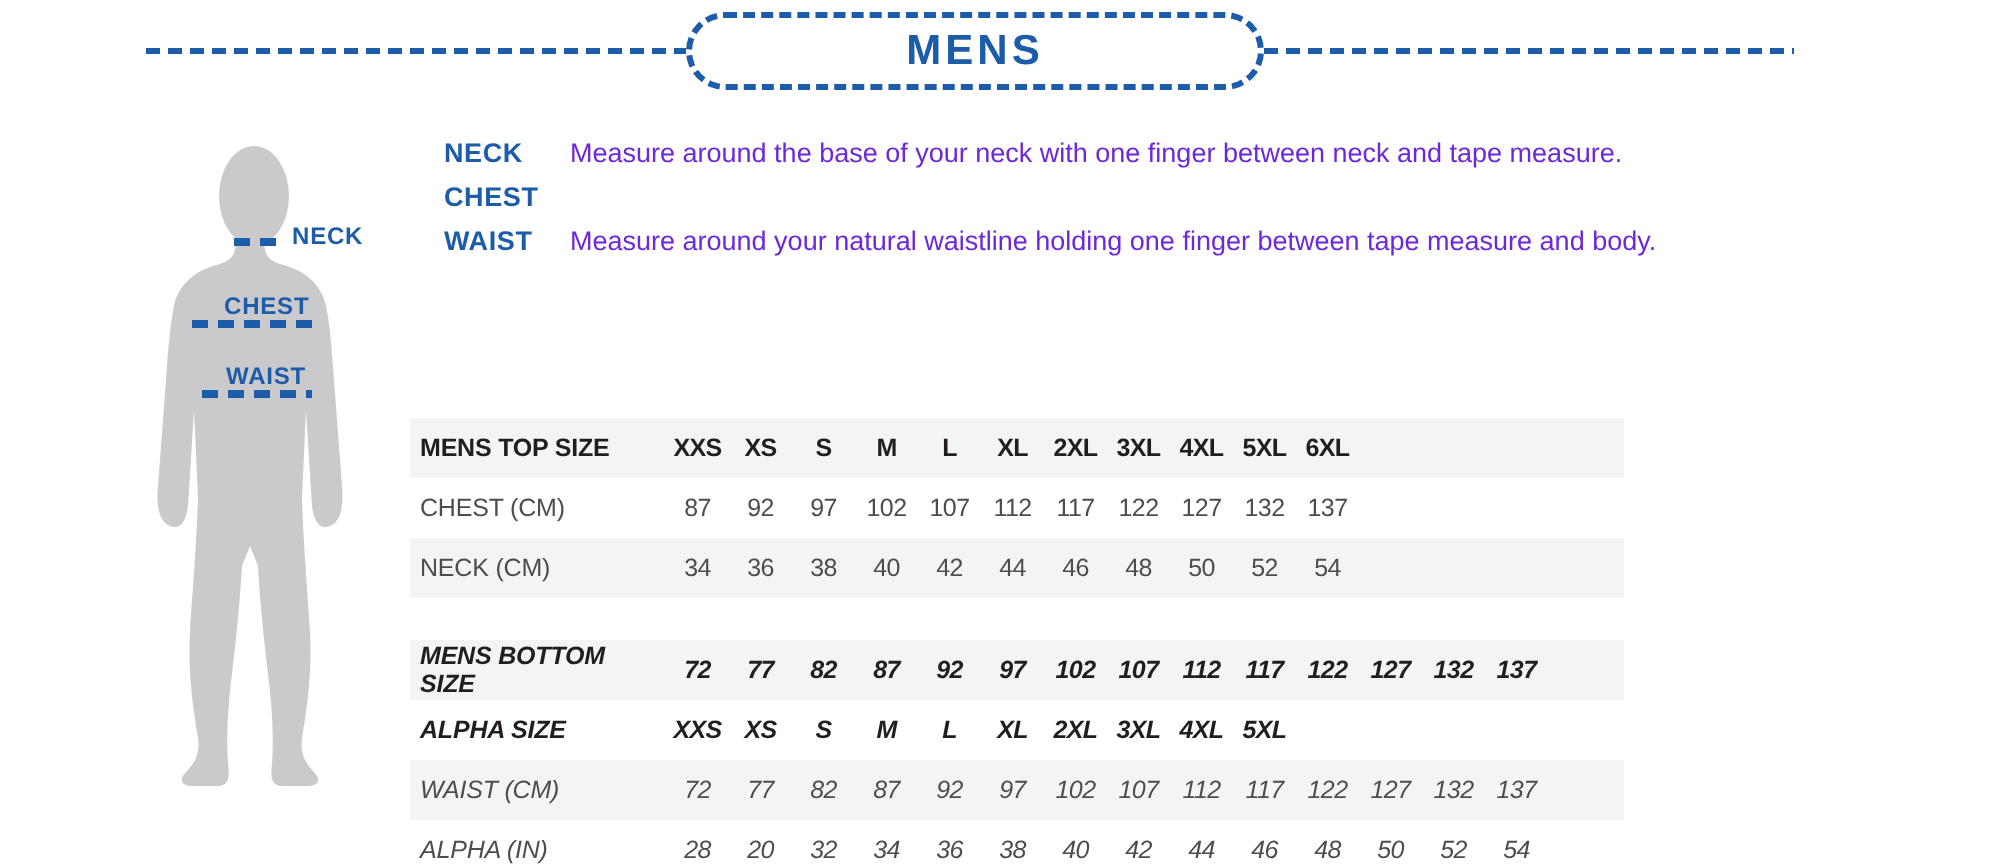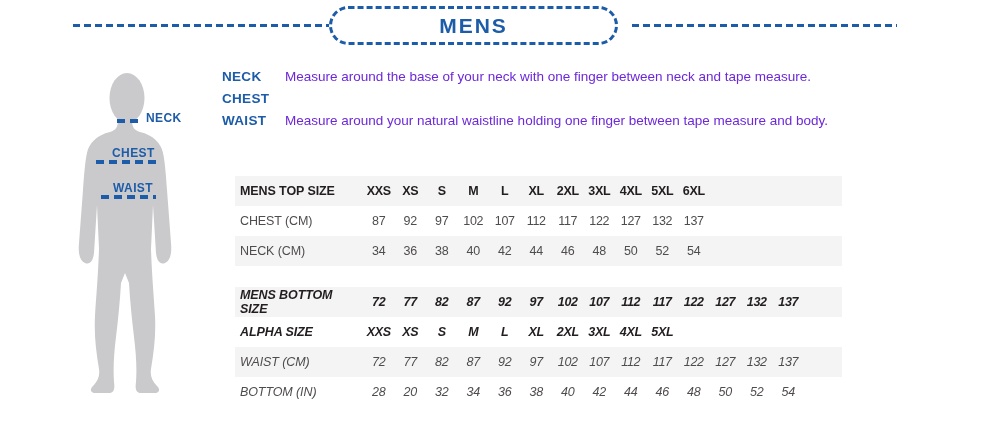--- a/index.html
+++ b/index.html
@@ -13,21 +13,21 @@
   .page{
     position:relative;width:1000px;height:434px;background:#ffffff;overflow:hidden;
     font-family:"Liberation Sans", sans-serif;
   }
   
   .rule{position:absolute;height:3px;
     background:repeating-linear-gradient(90deg,var(--blue) 0 7px,transparent 7px 11px);}
   .rule-left{left:73px;top:24px;width:270px;}
   .rule-right{left:632px;top:24px;width:265px;}
   .pill{
-    position:absolute;left:329px;top:6px;width:289px;height:39px;box-sizing:border-box;
+    position:absolute;left:343px;top:6px;width:289px;height:39px;box-sizing:border-box;
     border:3px dashed var(--blue);border-radius:20px;background:#fff;
     display:flex;align-items:center;justify-content:center;
   }
   .pill span{font-size:21px;font-weight:bold;color:var(--blue);letter-spacing:2px;}
 
   
   .silhouette{position:absolute;left:78px;top:73px;}
   .fig-label{position:absolute;font-size:12px;font-weight:bold;color:var(--blue);letter-spacing:0.4px;}
   .fig-dash{position:absolute;height:3.5px;
     background:repeating-linear-gradient(90deg,var(--blue) 0 8px,transparent 8px 13px);}
@@ -39,21 +39,21 @@
   .waist-dash{left:101px;top:195px;width:55px;}
 
   
   .htm{position:absolute;left:222px;top:69px;width:700px;}
   .htm-title{font-size:14.5px;font-weight:bold;color:var(--dark);margin-bottom:9px;letter-spacing:0.2px;}
   .htm-row{display:flex;margin-bottom:7px;align-items:baseline;}
   .htm-label{width:63px;font-size:13.5px;font-weight:bold;color:var(--blue);letter-spacing:0.3px;flex:0 0 63px;}
   .htm-text{font-size:13.5px;color:#6d28d9;}
 
   
-  .table{position:absolute;left:235px;width:607px;}
+  .table{position:absolute;left:205px;width:607px;margin-top:33px;}
   .table-top{top:176px;}
   .table-bottom{top:287px;font-style:italic;}
   .trow{display:flex;height:30px;align-items:center;font-size:12.5px;color:var(--reg);font-weight:normal;}
   .trow.shaded{background:var(--shade);}
   .trow.bold{font-weight:bold;color:var(--dark);}
   .tlabel{width:128px;flex:0 0 128px;padding-left:5px;box-sizing:border-box;letter-spacing:-0.1px;}
   .tcell{width:31.5px;flex:0 0 31.5px;text-align:center;letter-spacing:-0.3px;}
 </style>
 </head>
 <body>
@@ -229,21 +229,21 @@
         <div class="tcell">102</div>
         <div class="tcell">107</div>
         <div class="tcell">112</div>
         <div class="tcell">117</div>
         <div class="tcell">122</div>
         <div class="tcell">127</div>
         <div class="tcell">132</div>
         <div class="tcell">137</div>
       </div>
       <div class="trow">
-        <div class="tlabel">BOTTOM (IN)</div>
+        <div class="tlabel">ALPHA (IN)</div>
         <div class="tcell">28</div>
         <div class="tcell">20</div>
         <div class="tcell">32</div>
         <div class="tcell">34</div>
         <div class="tcell">36</div>
         <div class="tcell">38</div>
         <div class="tcell">40</div>
         <div class="tcell">42</div>
         <div class="tcell">44</div>
         <div class="tcell">46</div>

